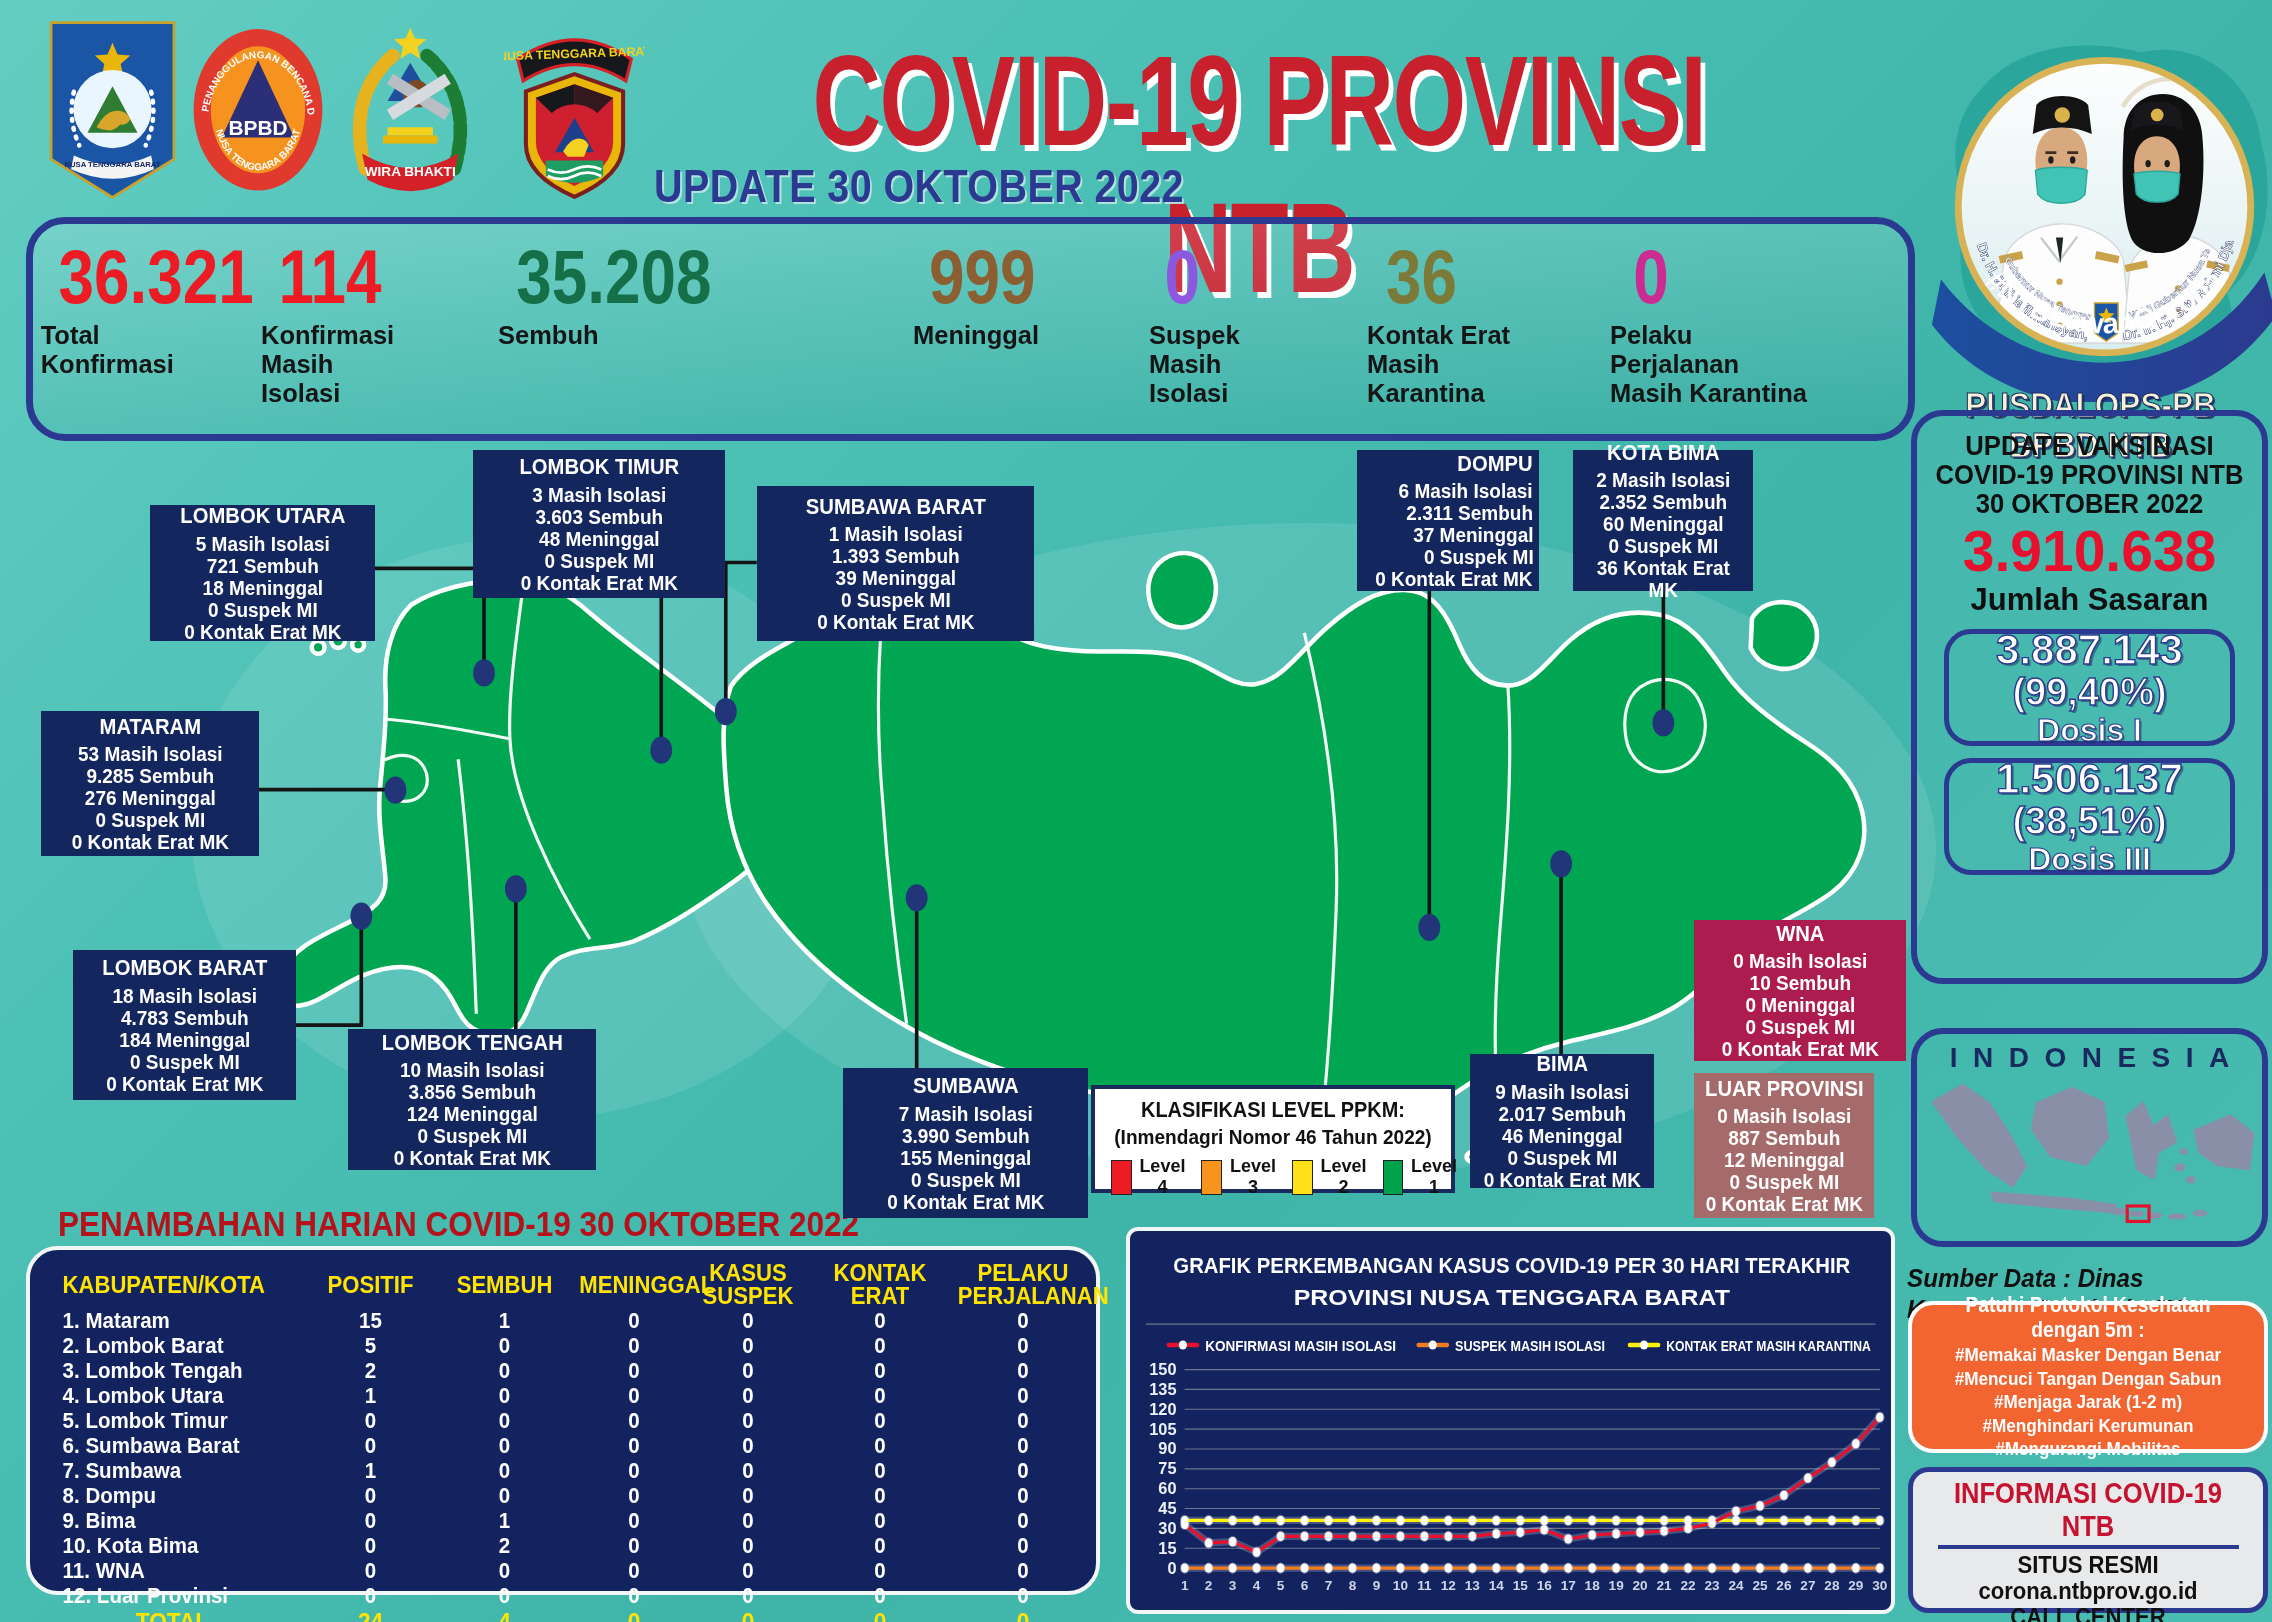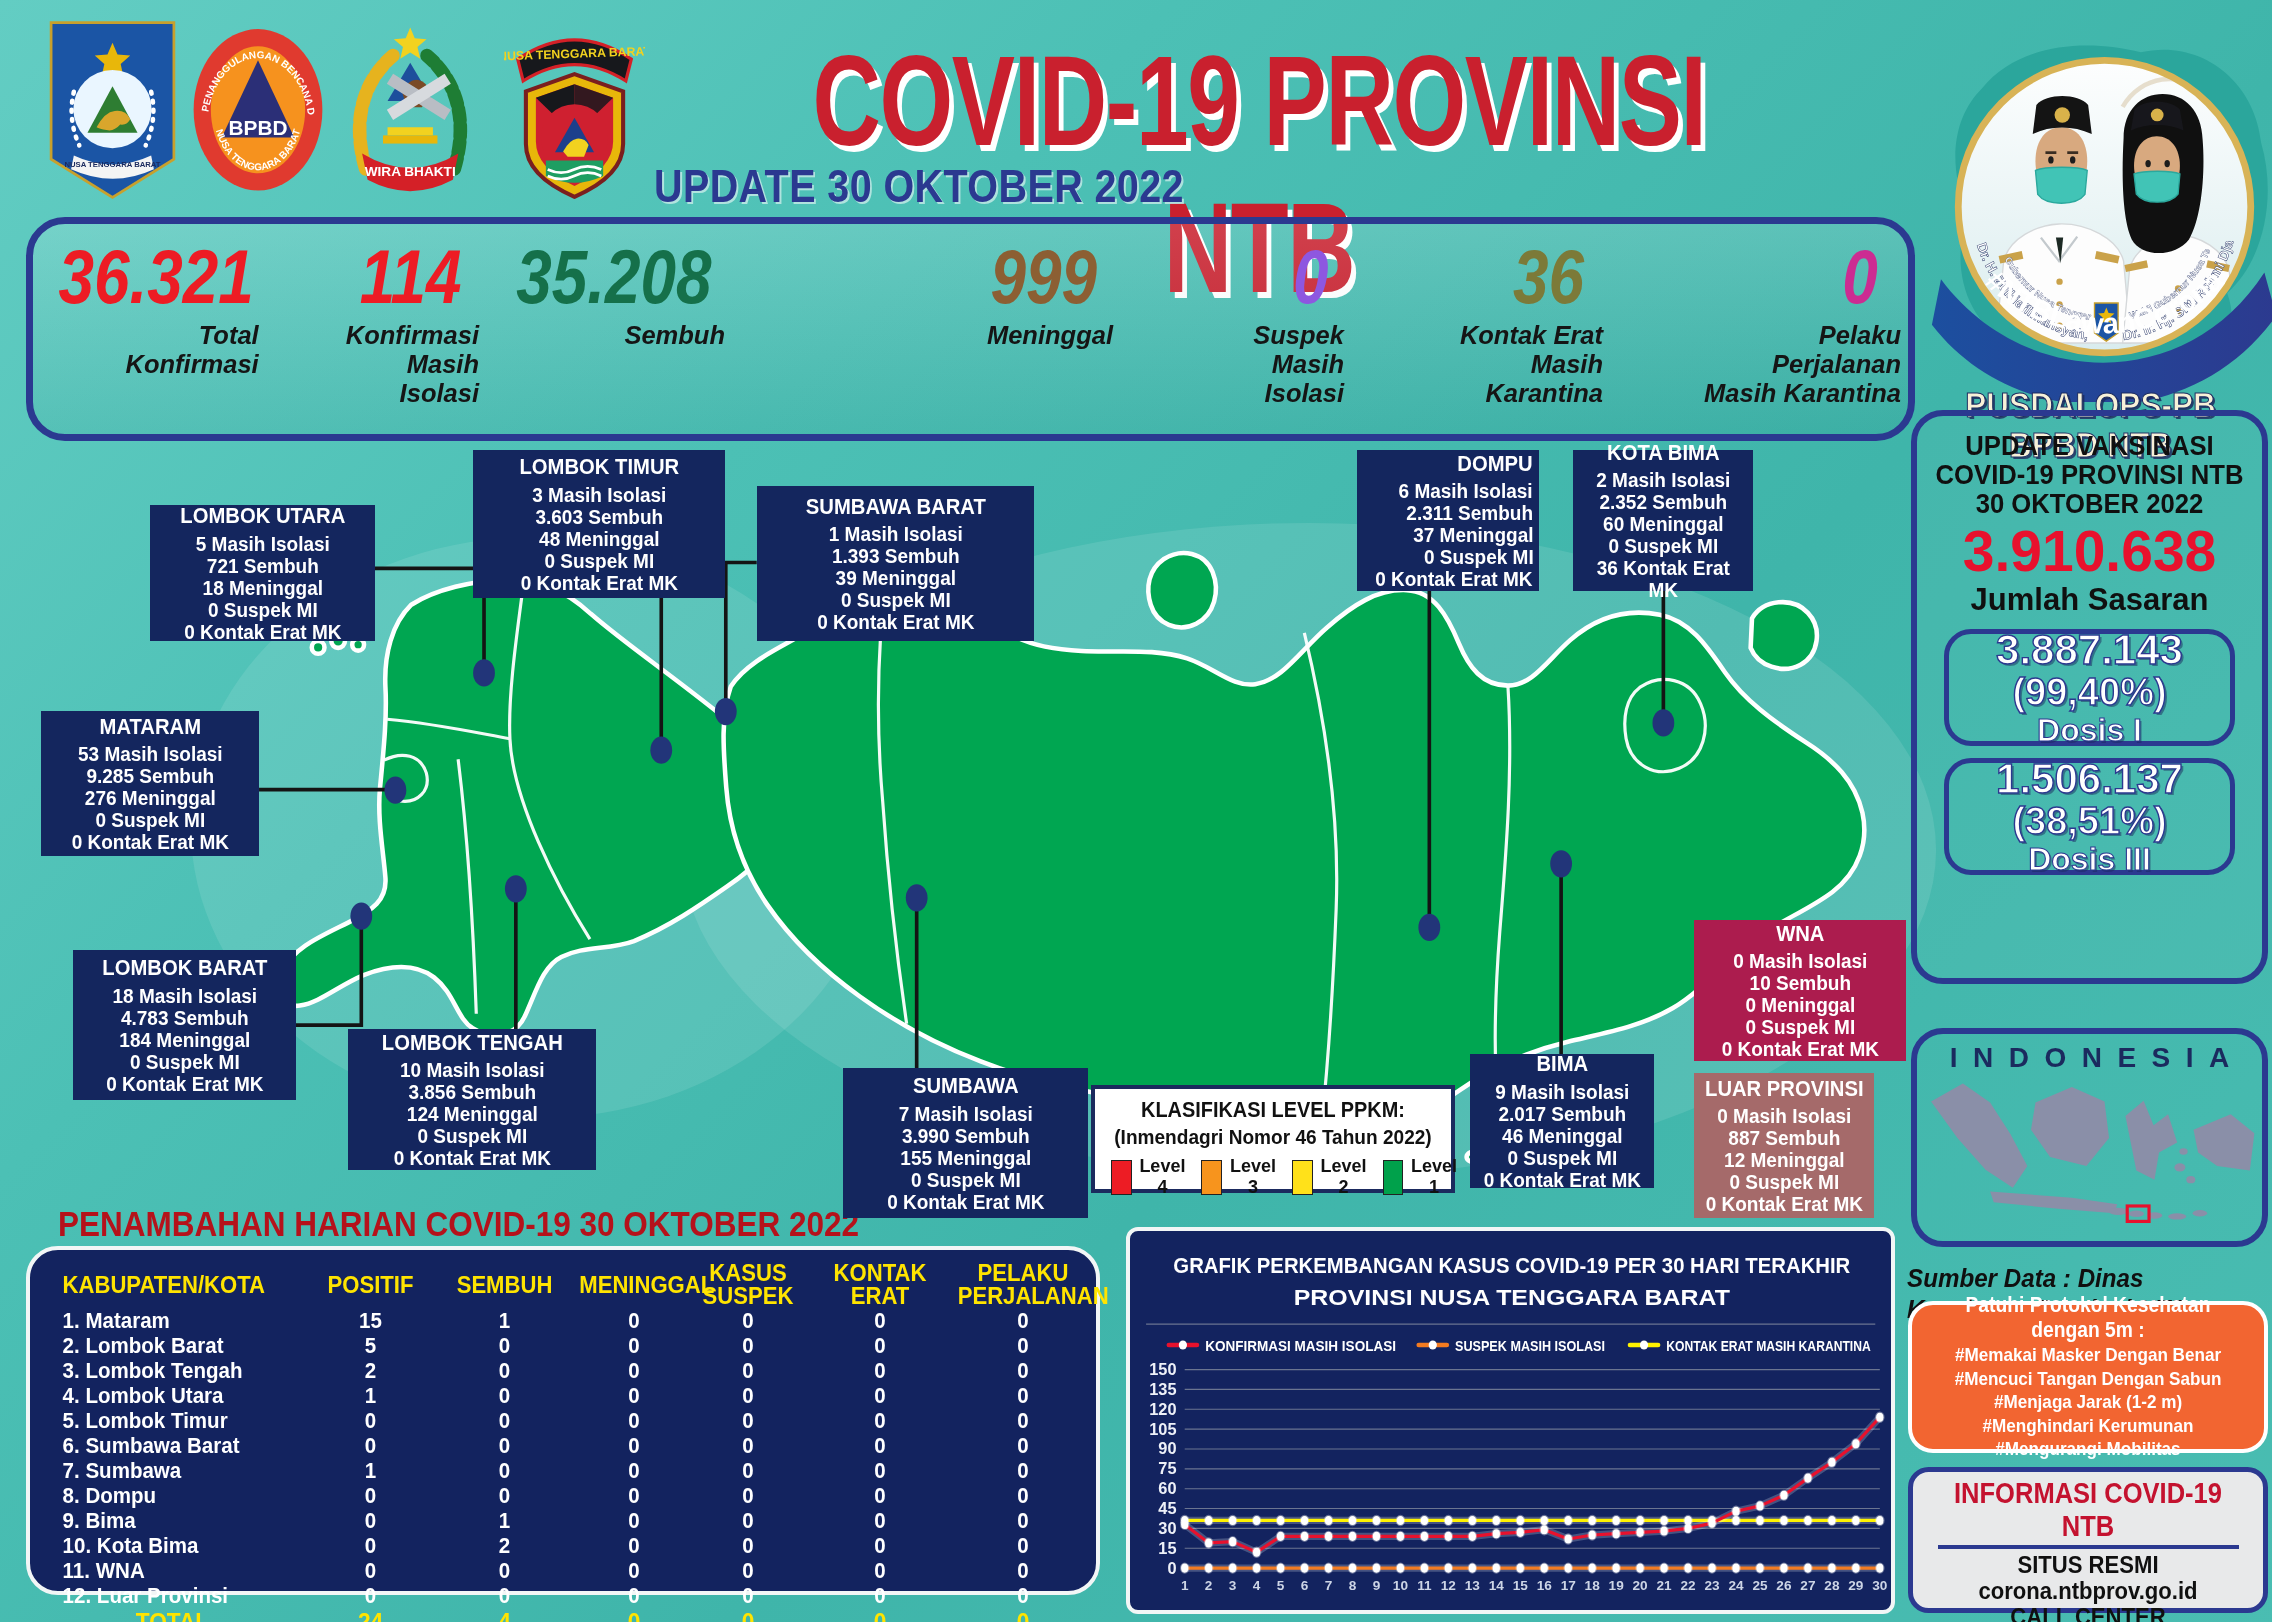--- a/index.html
+++ b/index.html
@@ -12,21 +12,21 @@
   #main-title{left:609px;top:27px;width:1300px;text-align:center;
     font-size:128px;font-weight:900;color:#c9202e;letter-spacing:-1.8px;
     transform:scaleX(.74);transform-origin:center;
     text-shadow:6.4px 5.5px 0 #ffffff;}
   #subtitle{left:654px;top:158px;font-size:47px;font-weight:900;color:#2b3990;
     transform:scaleX(.84);transform-origin:left;letter-spacing:0.5px;
     text-shadow:2.3px 2.3px 0 rgba(255,255,255,.55);}
   
   #stats-bar{left:26px;top:217px;width:1875px;height:210px;border:7.3px solid #2b3990;
     border-radius:39px;background:linear-gradient(180deg,rgba(255,255,255,.14),rgba(0,60,60,.05));}
-  .stat{position:absolute;top:13.6px;text-align:right;font-style:italic;}
+  .stat{position:absolute;top:13.6px;text-align:left;}
   .stat-value{font-size:76px;font-weight:900;line-height:77px;transform:scaleX(.84);transform-origin:center;}
   .stat-label{font-size:25.5px;font-weight:700;color:#151515;line-height:29px;margin-top:6.4px;}
   
   .callout{position:absolute;color:#fff;text-align:center;display:flex;flex-direction:column;
     justify-content:center;padding:4.5px 2.7px;box-sizing:border-box;}
   .co-title{font-size:22px;font-weight:900;margin-bottom:3.6px;transform:scaleX(.92);}
   .co-line{font-size:20px;font-weight:600;line-height:22px;transform:scaleX(.95);}
   
   #ppkm{left:1091px;top:1085px;width:364px;height:108px;background:#fff;border:4.5px solid #1b2a5e;
     box-sizing:border-box;text-align:center;padding-top:9px;}

